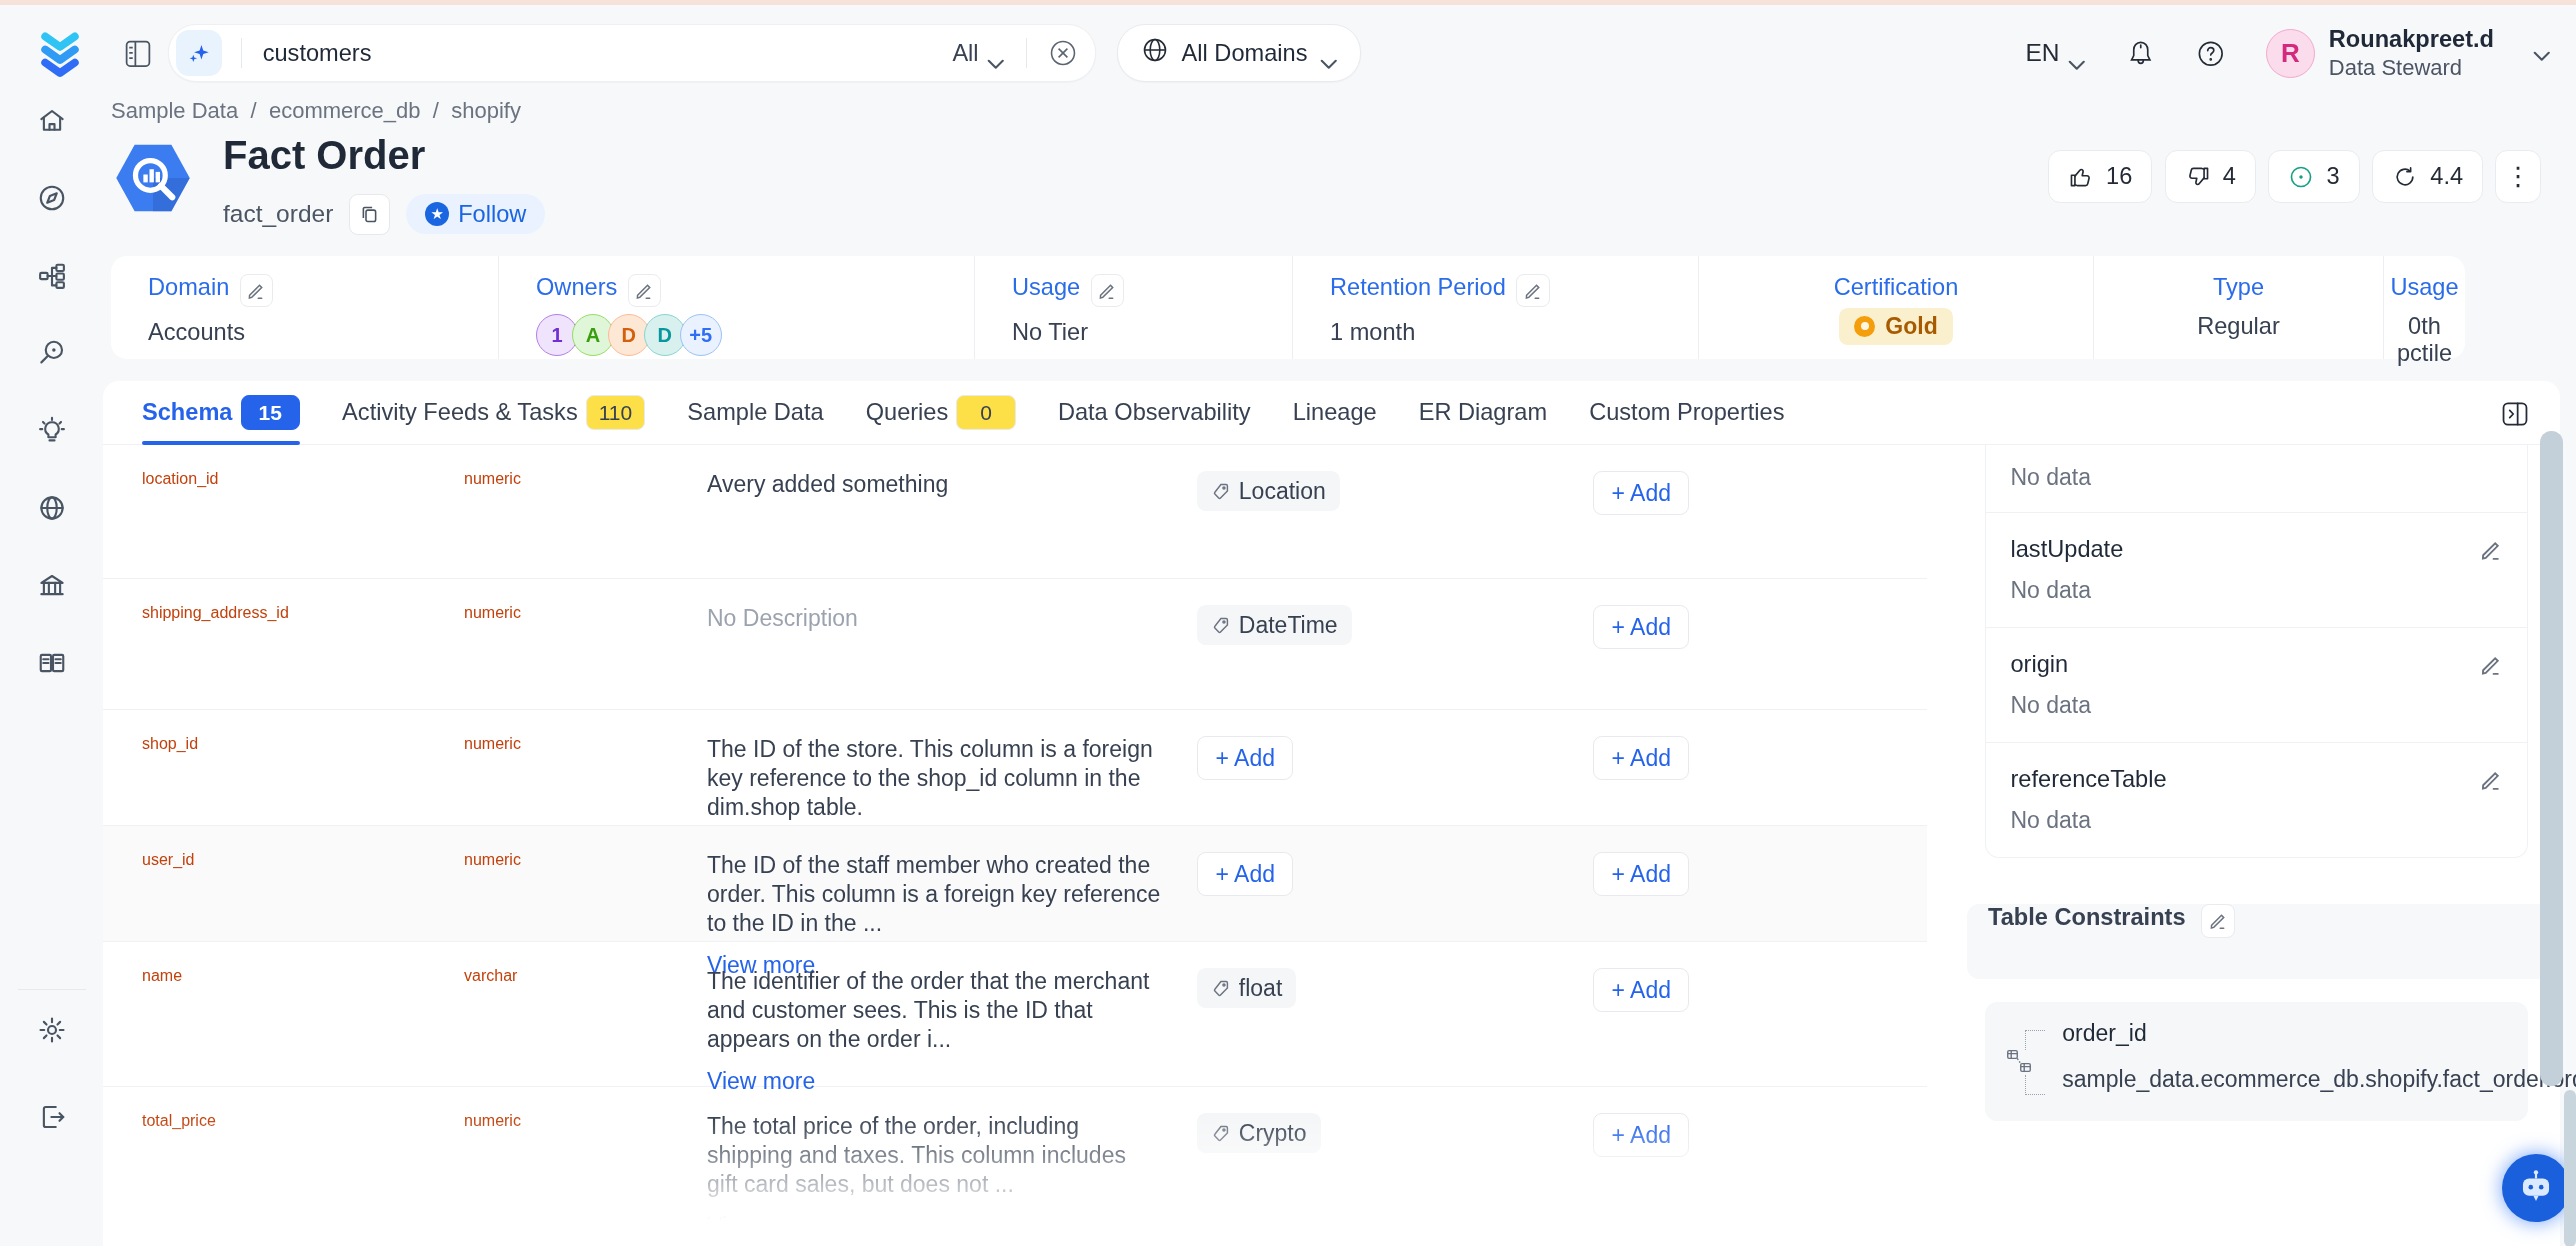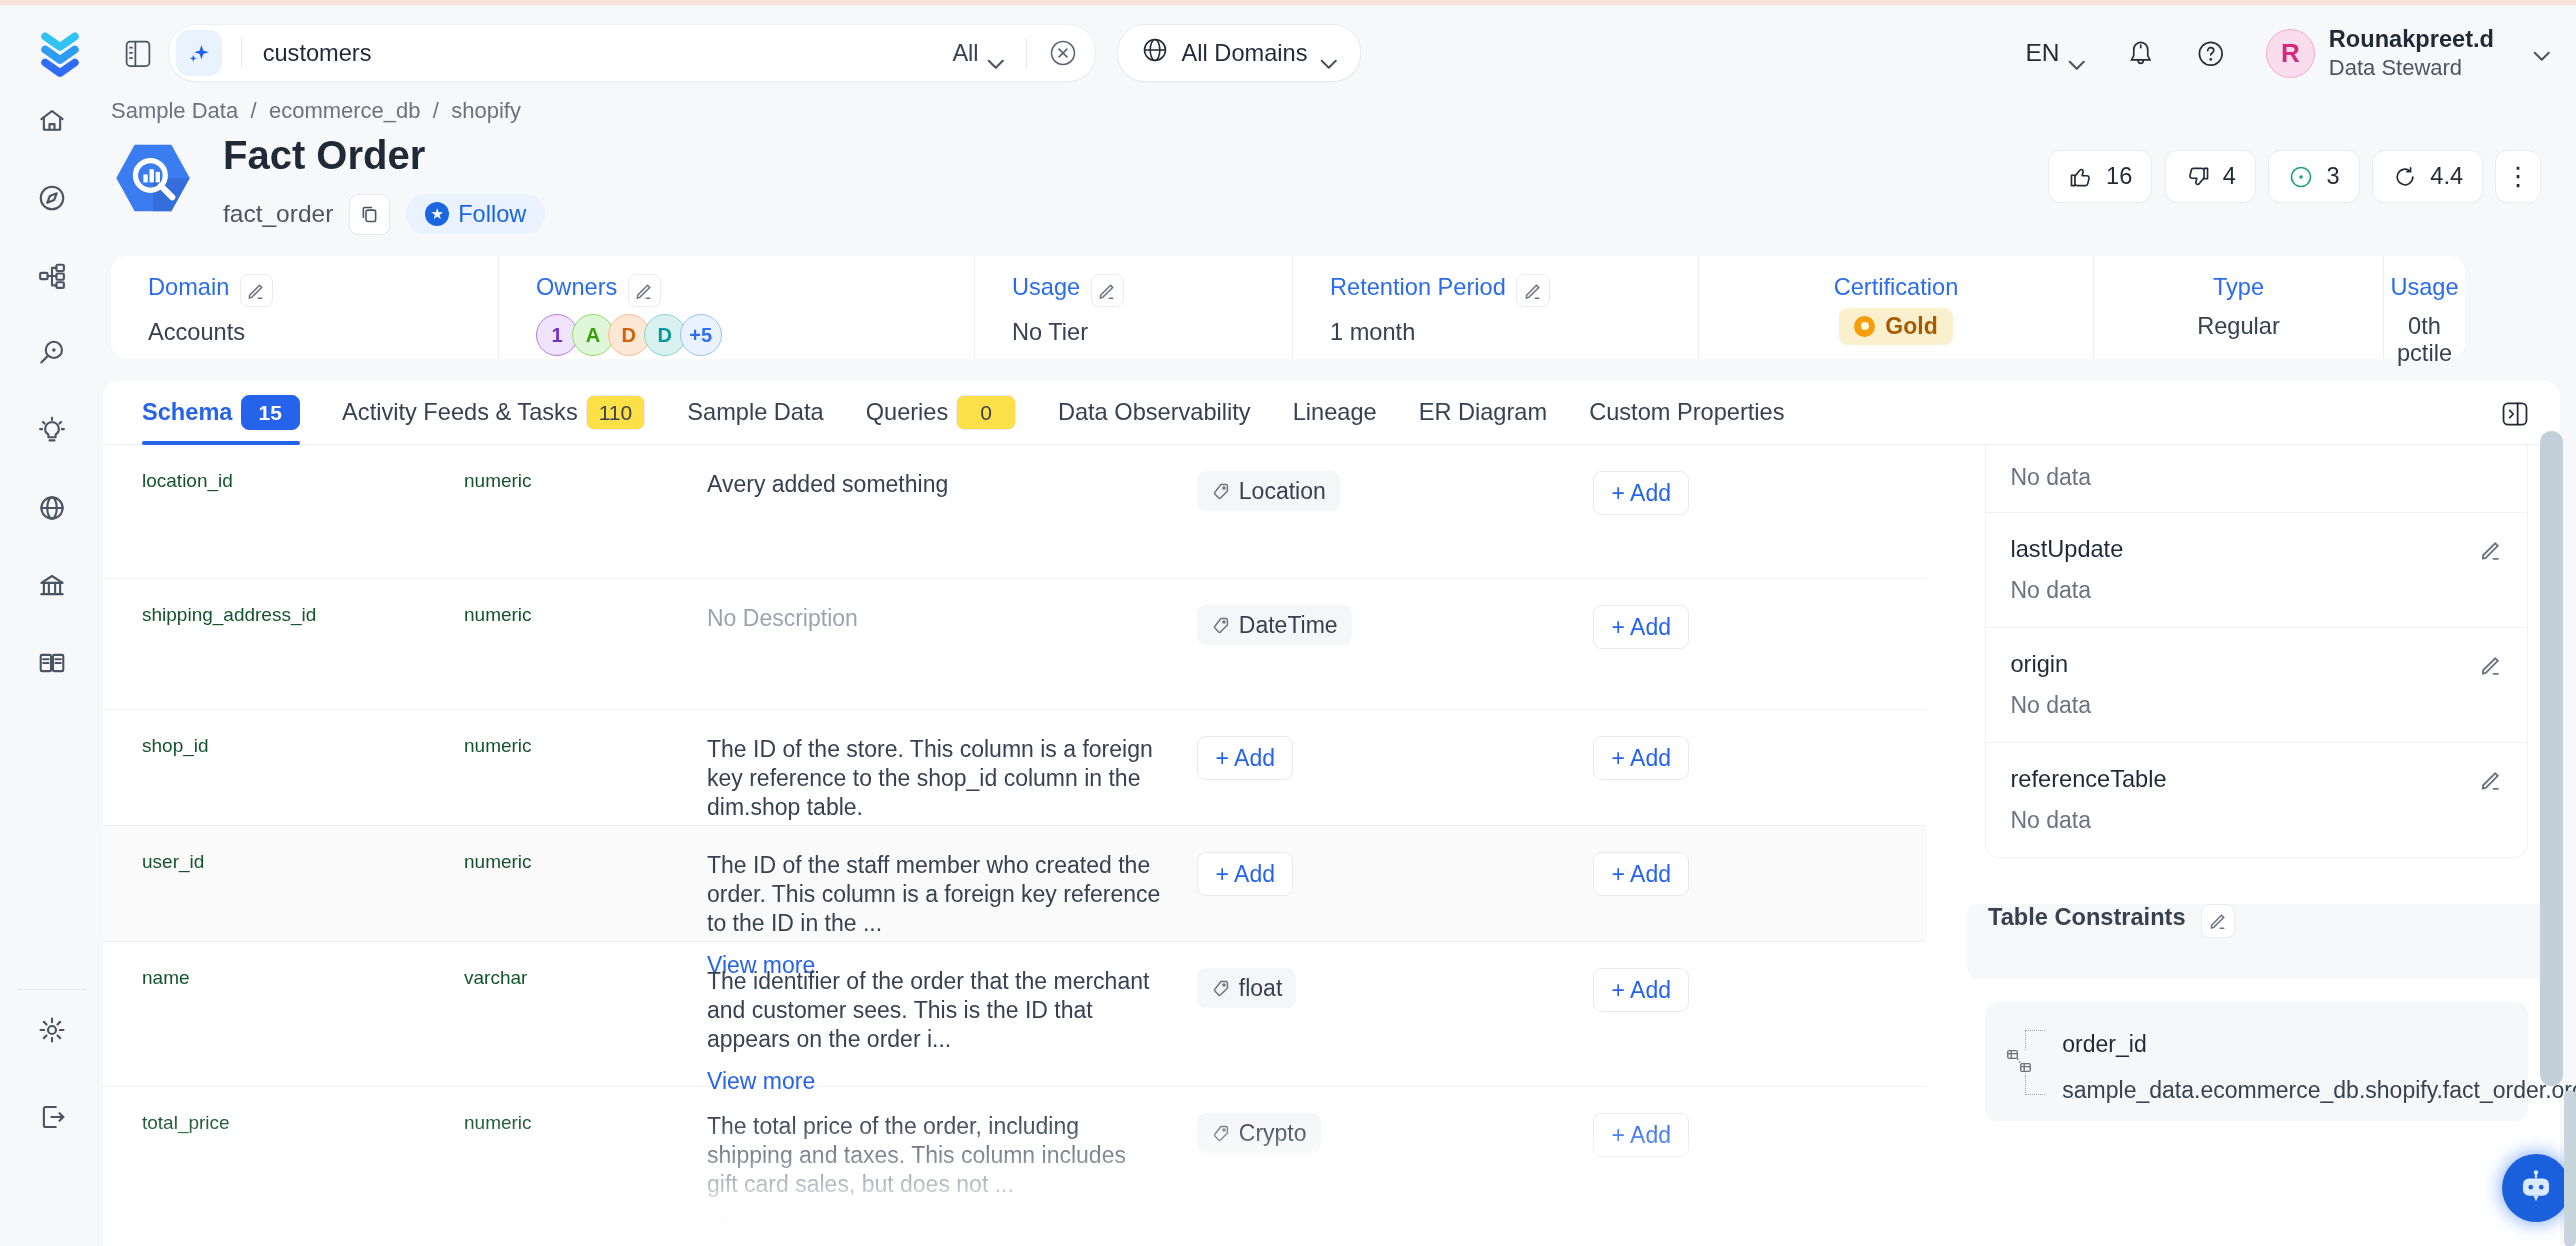--- a/index.html
+++ b/index.html
@@ -93,21 +93,21 @@
   .tab.active .tab-badge{background:#2563eb;border-color:#2563eb;color:#fff;font-weight:600;}
   .panel-toggle{position:absolute;right:30px;top:17.5px;width:30px;height:30px;cursor:pointer;}
   .panel-toggle svg{width:30px;height:30px;stroke:#242b36;fill:none;stroke-width:2;stroke-linecap:round;stroke-linejoin:round;}
 
   
   .content-body{display:flex;height:802px;position:relative;}
   .schema-table{width:1824px;flex:none;position:relative;}
   .srow{display:grid;grid-template-columns:322px 243px 490px 396px 1fr;padding:24.5px 0 0 39px;border-bottom:0.9px solid #f0f1f4;box-sizing:border-box;}
   .srow.hl{background:#fafafa;}
   .r1{height:134px;} .r2{height:131px;} .r3{height:116px;} .r4{height:116px;} .r5{height:145px;} .r6{height:159px;border-bottom:none;}
-  .c-name,.c-type{font-size:19px;color:#14532d;}
+  .c-name,.c-type{font-size:16px;color:#c2410c;}
   .c-desc{font-size:23px;color:#374151;line-height:1.28;padding-right:35px;}
   .c-desc .nodesc{color:#9ca3af;}
   .view-more{color:#2563eb;margin-top:12.3px;font-size:23px;cursor:pointer;}
   .chip{display:inline-flex;align-items:center;gap:8.8px;height:40px;padding:0 14px;border-radius:8.8px;background:#f5f6f7;
     font-size:23px;color:#374151;cursor:pointer;}
   .chip svg{width:19px;height:19px;stroke:#6b7280;fill:none;stroke-width:1.7;}
   .add-btn{display:inline-flex;align-items:center;height:42px;padding:0 17.5px;border:0.9px solid #e7e9ee;border-radius:8.8px;background:#fff;
     color:#2563eb;font-size:23px;cursor:pointer;}
   .c-tags,.c-gloss{padding-top:1.8px;}
   .fade{position:absolute;left:0;bottom:0;width:100%;height:131px;background:linear-gradient(180deg,rgba(255,255,255,0),#fff 80%);pointer-events:none;}
@@ -118,21 +118,21 @@
   .prop-row{padding:23px 24.5px;border-bottom:0.9px solid #f0f1f4;}
   .prop-row:last-child{border-bottom:none;}
   .prop-head{display:flex;align-items:center;justify-content:space-between;gap:34px;}
   .prop-name{font-size:23.6px;color:#1f2937;}
   .prop-val{margin-top:14px;font-size:23px;color:#6b7280;}
   .prop-partial{padding:19px 24.5px 21px;border-bottom:0.9px solid #f0f1f4;}
   .constraints-head{margin:46px 0 0 40px;width:585px;height:75px;background:#f7f8fa;border-radius:12.3px;
     display:flex;gap:15.8px;padding-left:21px;box-sizing:border-box;}
   .constraints-title{font-size:23.6px;font-weight:700;color:#374151;}
   .constraint-card{margin:23px 0 0 58px;width:543px;background:#f6f7f8;border-radius:12.3px;padding:17.5px 21px;box-sizing:border-box;
-    display:flex;align-items:flex-end;gap:5.3px;}
+    display:flex;align-items:flex-start;gap:5.3px;}
   .fk-gutter{width:51px;position:relative;height:84px;flex:none;}
   .fk-ico{position:absolute;left:0;top:28px;width:26px;height:26px;stroke:#6b7280;fill:none;stroke-width:1.6;}
   .elbow-t{position:absolute;left:19px;top:10.5px;width:19px;height:19px;border-left:1.8px dotted #9aa3ad;border-top:1.8px dotted #9aa3ad;}
   .elbow-b{position:absolute;left:19px;bottom:8.8px;width:19px;height:19px;border-left:1.8px dotted #9aa3ad;border-bottom:1.8px dotted #9aa3ad;}
   .fk-texts{display:flex;flex-direction:column;gap:19px;}
   .fk-col{font-size:23px;color:#1f2937;}
   .fk-ref{font-size:23px;color:#374151;}
 
   
   .panel-scrollbar{position:absolute;left:2540px;top:431px;width:23px;height:655px;background:#c3cfd9;border-radius:11.4px;z-index:5;cursor:pointer;}

